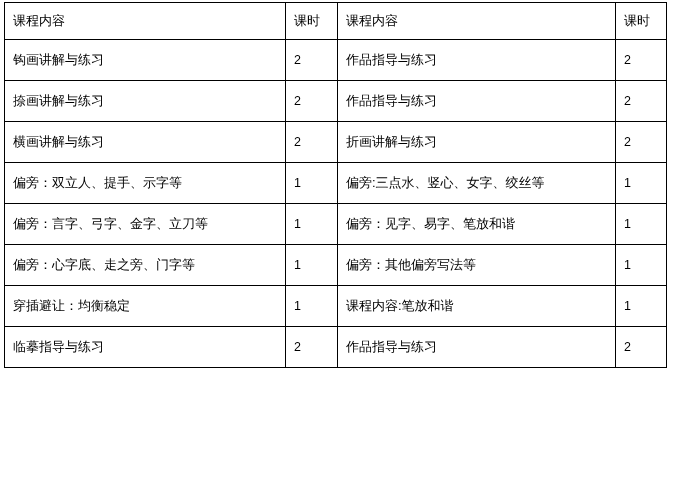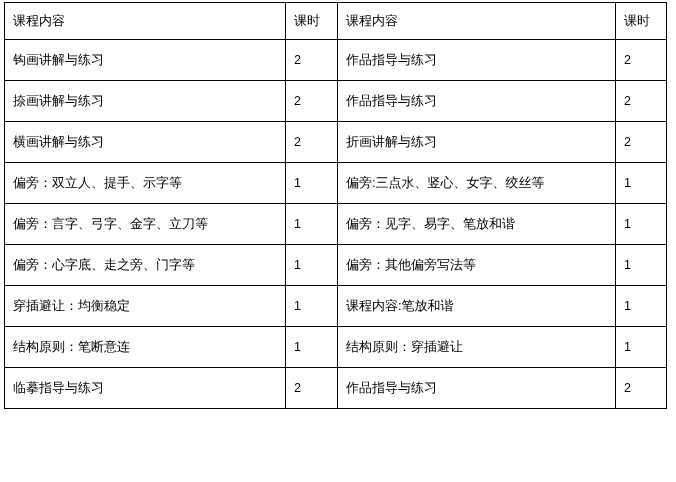--- a/index.html
+++ b/index.html
@@ -100,26 +100,20 @@
         <td class="title">偏旁：其他偏旁写法等</td>
         <td class="num">1</td>
       </tr>
       <tr>
         <td class="title">穿插避让：均衡稳定</td>
         <td class="num">1</td>
         <td class="title">课程内容:笔放和谐</td>
         <td class="num">1</td>
       </tr>
       <tr>
-        <td class="title">结构原则：笔断意连</td>
-        <td class="num">1</td>
-        <td class="title">结构原则：穿插避让</td>
-        <td class="num">1</td>
-      </tr>
-      <tr>
         <td class="title">临摹指导与练习</td>
         <td class="num">2</td>
         <td class="title">作品指导与练习</td>
         <td class="num">2</td>
       </tr>
     </tbody>
   </table>
 </div>
 
 </body></html>

